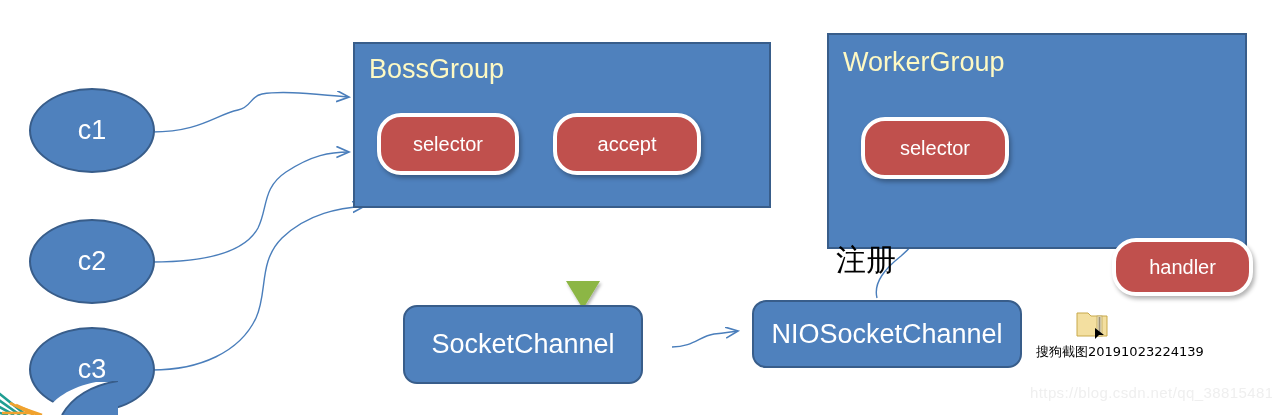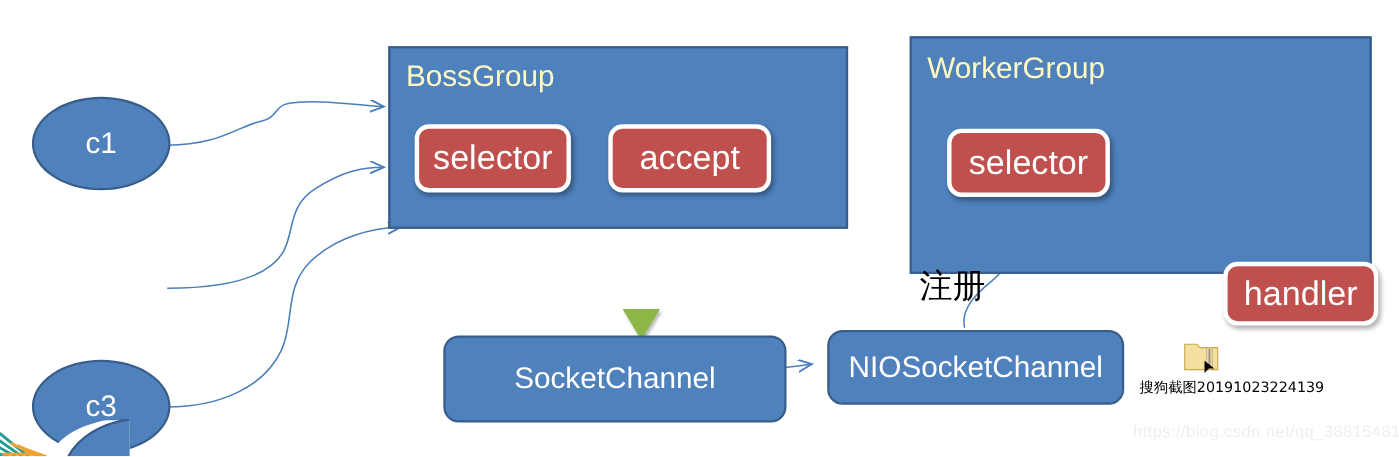--- a/index.html
+++ b/index.html
@@ -26,24 +26,24 @@
     line-height:1;
     white-space:nowrap;
     font-weight:normal;
   }
 
   
   .red-box{
     position:absolute;
     background:#C0504D;
     border:4px solid #ffffff;
-    border-radius:13px;
+    border-radius:24px;
     box-sizing:border-box;
     display:flex;align-items:center;justify-content:center;
-    color:#ffffff;font-size:31px;white-space:nowrap;
+    color:#ffffff;font-size:20px;white-space:nowrap;
     box-shadow:2px 3px 4px rgba(0,0,0,.30);
     text-align:right;
   }
 
   
   .blue-round{
     position:absolute;
     background:#4F81BD;
     border:2px solid #385D8A;
     border-radius:14px;
@@ -130,20 +130,23 @@
 
     <g filter="url(#softShadow)">
       <path d="M1048,173 C1110,176 1160,196 1183,228" fill="none" stroke="#8CB644" stroke-width="9" stroke-linecap="round"></path>
       <path d="M1166,222 L1185,248 L1201,218 Z" fill="#8CB644"></path>
     </g>
   </svg>
 
   <div class="ellipse" style="left:29px;top:88px;width:126px;height:85px;">
     <span>c1</span>
   </div>
+  <div class="ellipse" style="left:29px;top:219px;width:126px;height:85px;">
+    <span>c2</span>
+  </div>
   <div class="ellipse" style="left:29px;top:327px;width:126px;height:85px;">
     <span>c3</span>
   </div>
 
   <div class="group-box" style="left:353px;top:42px;width:418px;height:166px;">
     <div class="group-title" style="left:14px;top:12px;">BossGroup</div>
   </div>
   <div class="red-box" style="left:377px;top:113px;width:142px;height:62px;">
     <span>selector</span>
   </div>
@@ -151,21 +154,21 @@
     <span>accept</span>
   </div>
 
   <div class="group-box" style="left:827px;top:33px;width:420px;height:216px;">
     <div class="group-title" style="left:14px;top:14px;">WorkerGroup</div>
   </div>
   <div class="red-box" style="left:861px;top:117px;width:148px;height:62px;">
     <span>selector</span>
   </div>
 
-  <div class="blue-round" style="left:403px;top:305px;width:312px;height:79px;">
+  <div class="blue-round" style="left:403px;top:305px;width:240px;height:79px;">
     <span>SocketChannel</span>
   </div>
   <div class="blue-round" style="left:742px;top:300px;width:270px;height:68px;margin-left:10px;">
     <span>NIOSocketChannel</span>
   </div>
 
   <div class="red-box" style="left:1112px;top:238px;width:141px;height:58px;">
     <span>handler</span>
   </div>
 

